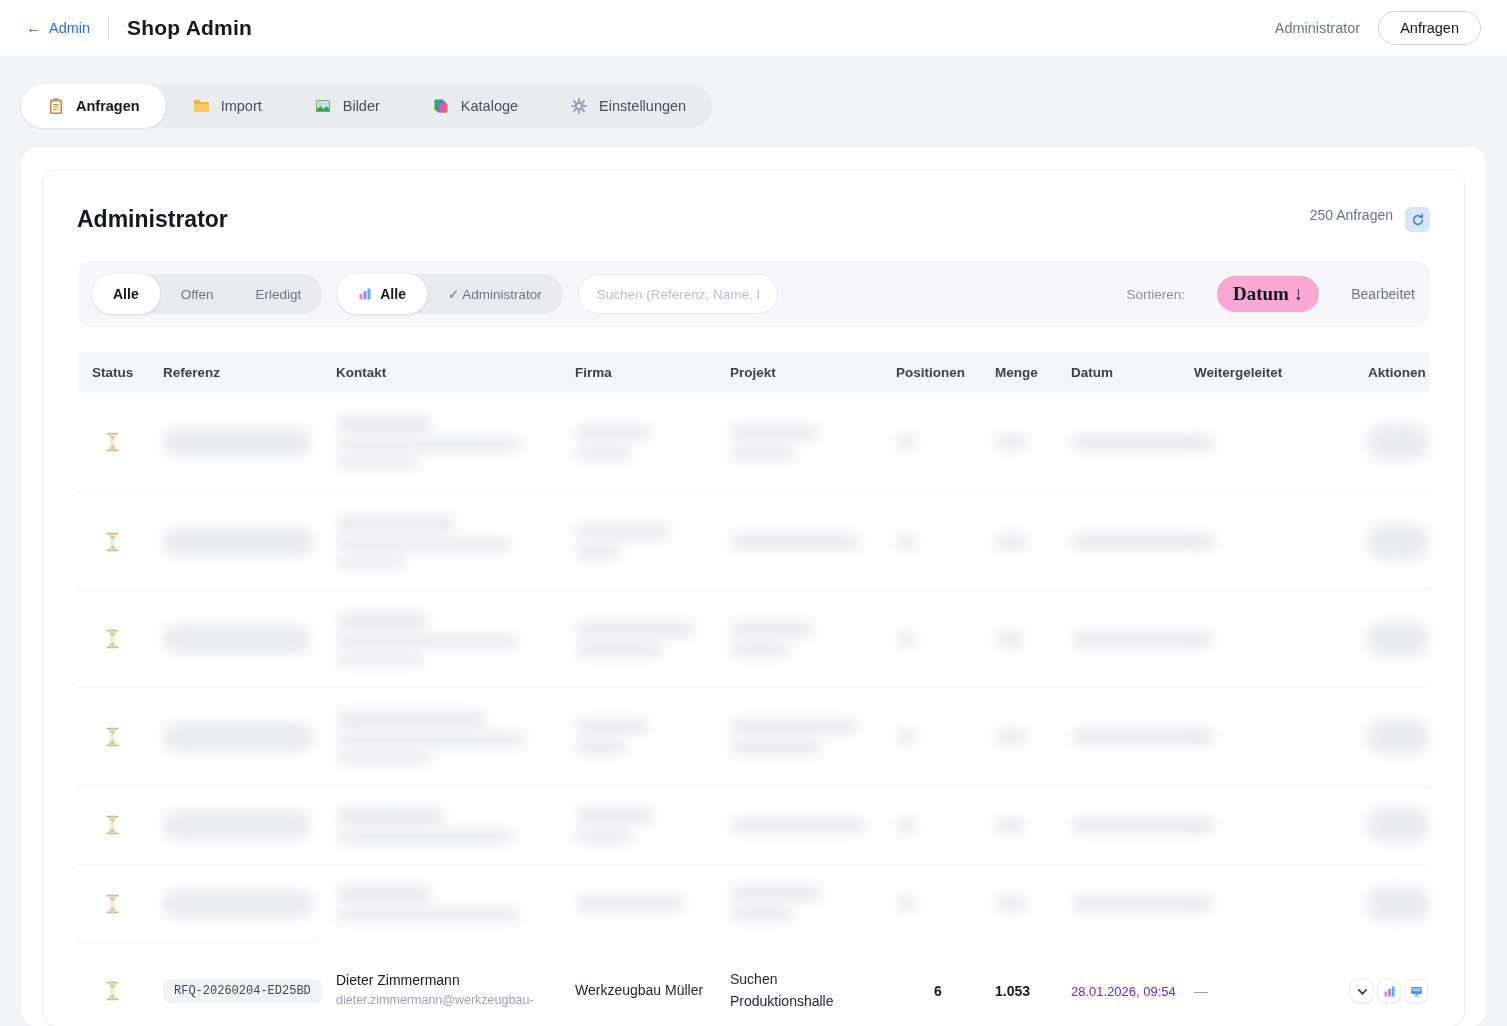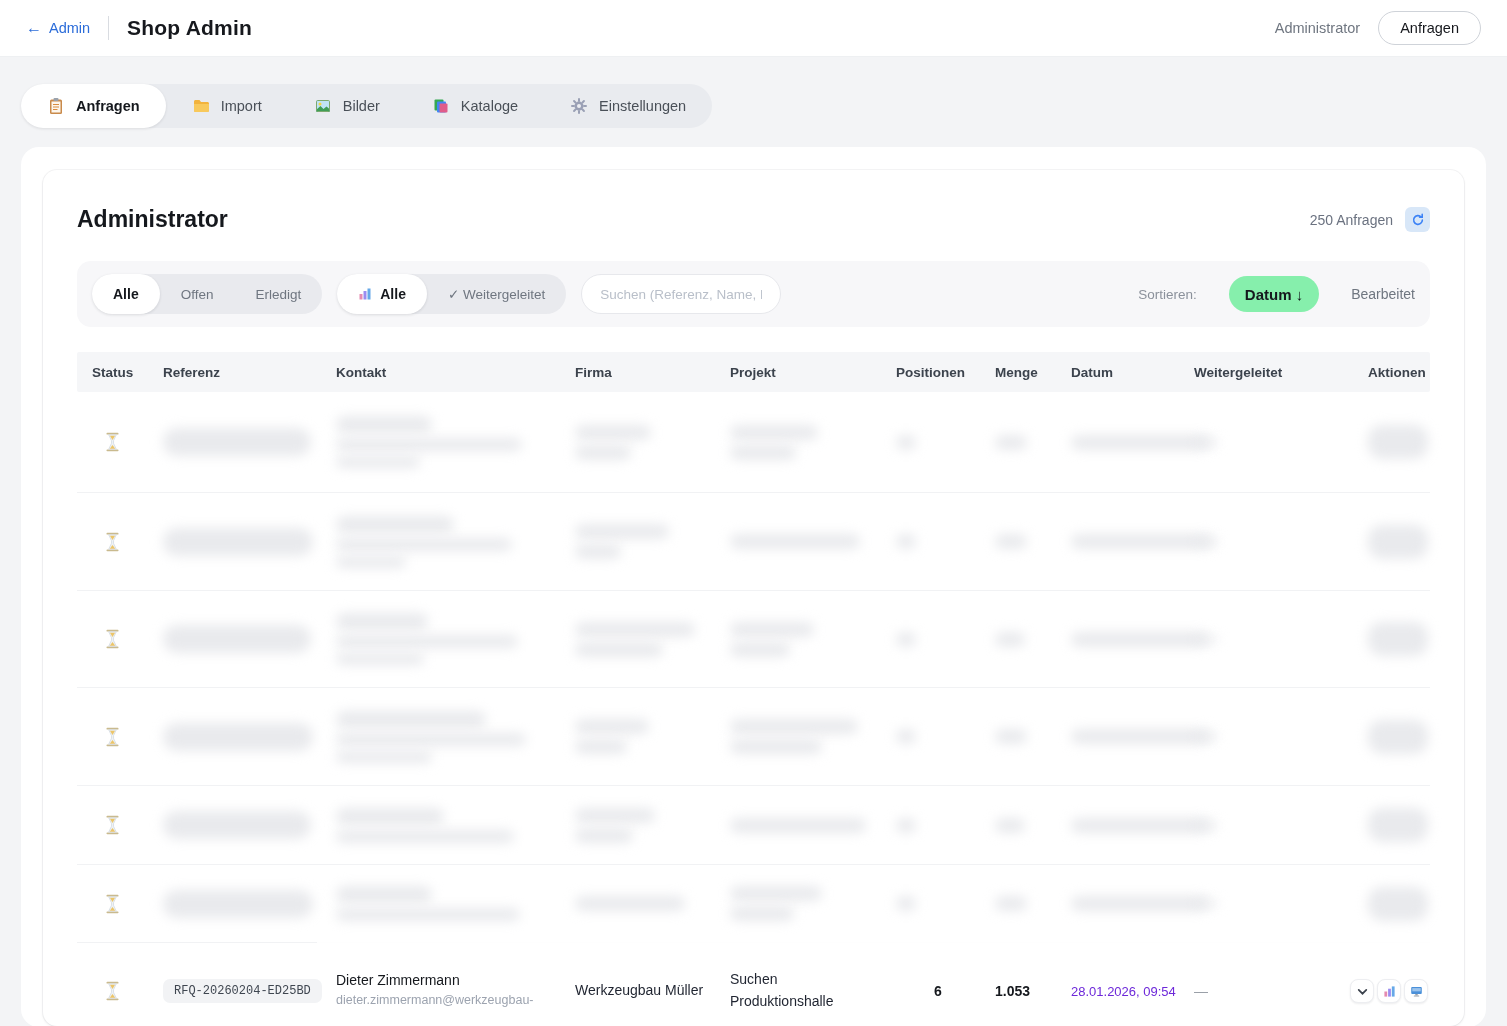--- a/index.html
+++ b/index.html
@@ -24,36 +24,36 @@
   .tab .ticon svg { width:18px; height:18px; }
 
   
   .outer-card { margin:19px 21px 0; background:#fff; border-radius:18px; height:880px; }
   .inner-card { margin:0 22px; position:relative; top:23px; background:#fff; border-radius:14px;
                 box-shadow:0 1px 3px rgba(16,24,40,.08), 0 0 0 1px rgba(16,24,40,.045);
                 padding:36px 34px 0; height:856px; overflow:hidden; }
 
   .panel-head { display:flex; align-items:center; justify-content:space-between; margin-bottom:28px; }
   .panel-title { font-size:23px; font-weight:700; color:#15181d; }
-  .panel-right { display:flex; align-items:center; gap:12px;margin-left:12px; }
+  .panel-right { display:flex; align-items:flex-start; gap:12px;margin-left:12px; }
   .count-label { font-size:14px; color:#6b7280; }
   .refresh-btn { width:25px; height:25px; border:none; border-radius:6px; background:#d8e7f8; display:flex; align-items:center; justify-content:center; cursor:pointer; }
   .refresh-btn svg { width:14px; height:14px; }
 
   
   .filterbar { background:#f7f7f9; border-radius:14px; padding:13px 15px; display:flex; align-items:center; gap:15px; margin-bottom:25px; }
   .segment { display:flex; align-items:center; background:#e9eaee; border-radius:999px; height:40px; }
   .seg-item { display:flex; align-items:center; gap:8px; padding:0 21px; height:40px; border-radius:999px; font-size:13.5px; color:#6f7680; cursor:pointer; white-space:nowrap; }
   .seg-item.active { background:#fff; box-shadow:0 1px 3px rgba(20,24,34,.12); color:#15181d; font-weight:600; font-size:14px; }
   .seg-item .sicon { display:inline-flex; width:14px; height:14px; }
   .search-input { height:40px; width:200px; border:1px solid #e7e8ec; border-radius:999px; background:#fff; padding:0 18px; font-size:13.5px; font-family:inherit; color:#30353c; outline:none; }
   .search-input::placeholder { color:#b9bfc9; }
   .filter-right { margin-left:auto; display:flex; align-items:center; gap:32px; }
   .sort-label { font-size:13.5px; color:#8b919b; }
-  .sort-pill { background:#86efac; border:none; border-radius:999px; height:36px; padding:0 16px; font-size:15px; font-weight:600; color:#15181d; font-family:Liberation Sans, sans-serif; cursor:pointer; }
+  .sort-pill { background:#f9a8d4; border:none; border-radius:999px; height:36px; padding:0 16px; font-size:19px; font-weight:600; color:#15181d; font-family:Liberation Serif, serif; cursor:pointer; }
   .sort-alt { font-size:14px; color:#6f7680; cursor:pointer; }
 
   
   .tgrid { display:grid; grid-template-columns:71px 173px 239px 155px 166px 99px 76px 123px 174px minmax(0,1fr); }
   .thead { background:#f5f6f8; border-radius:2px; height:40px; align-items:center; }
   .th { font-size:13.5px; font-weight:600; color:#3c434d; padding-left:15px; white-space:nowrap; }
   .trow { border-bottom:1px solid #f1f2f4; align-items:center; }
   .td { padding-left:15px; display:flex; flex-direction:column; align-items:flex-start; justify-content:center; gap:6px; }
   .td.status { align-items:center; padding-left:0; }
   .td.actions-cell { flex-direction:row; justify-content:flex-end; align-items:center; gap:3px; padding-right:2px; }
@@ -191,21 +191,21 @@
         <div class="seg-item active">
           <span class="sicon">
             <svg viewBox="0 0 14 14">
                 <rect x="1.5" y="7" width="3" height="5.5" fill="#e58bb1"></rect>
                 <rect x="5.5" y="4" width="3" height="8.5" fill="#9b8cf0"></rect>
                 <rect x="9.5" y="1.5" width="3" height="11" fill="#66a8e8"></rect>
               </svg>
           </span>
           <span>Alle</span>
         </div>
-        <div class="seg-item">✓ Weitergeleitet</div>
+        <div class="seg-item">✓ Administrator</div>
       </div>
       <input class="search-input" type="text" placeholder="Suchen (Referenz, Name, Firma)" style="">
       <div class="filter-right">
         <span class="sort-label">Sortieren:</span>
         <button class="sort-pill">Datum ↓</button>
         <span class="sort-alt">Bearbeitet</span>
       </div>
     </div>
 
     <div class="tgrid thead">

